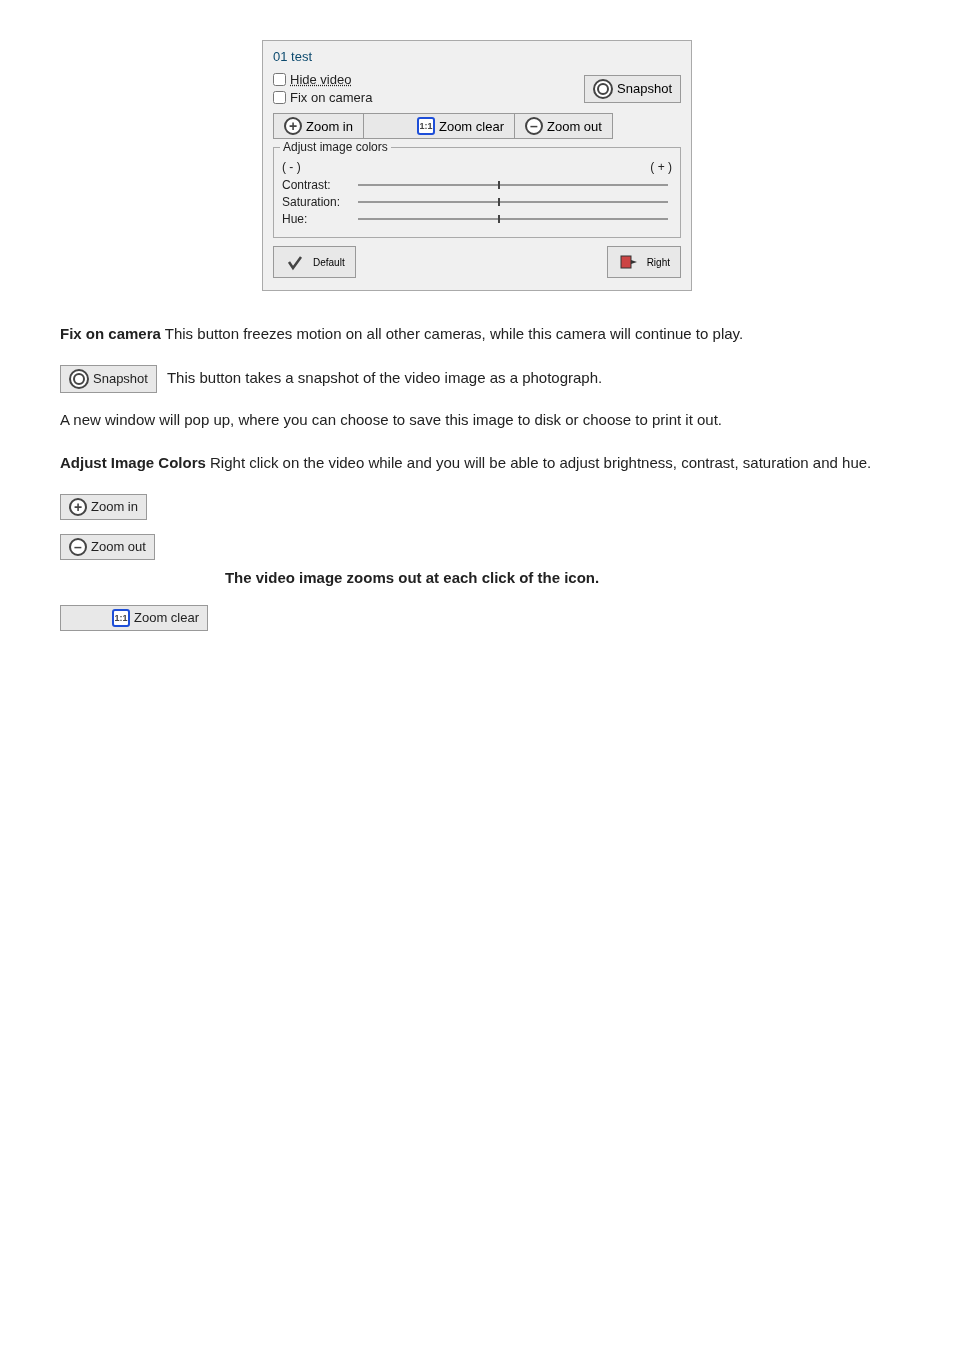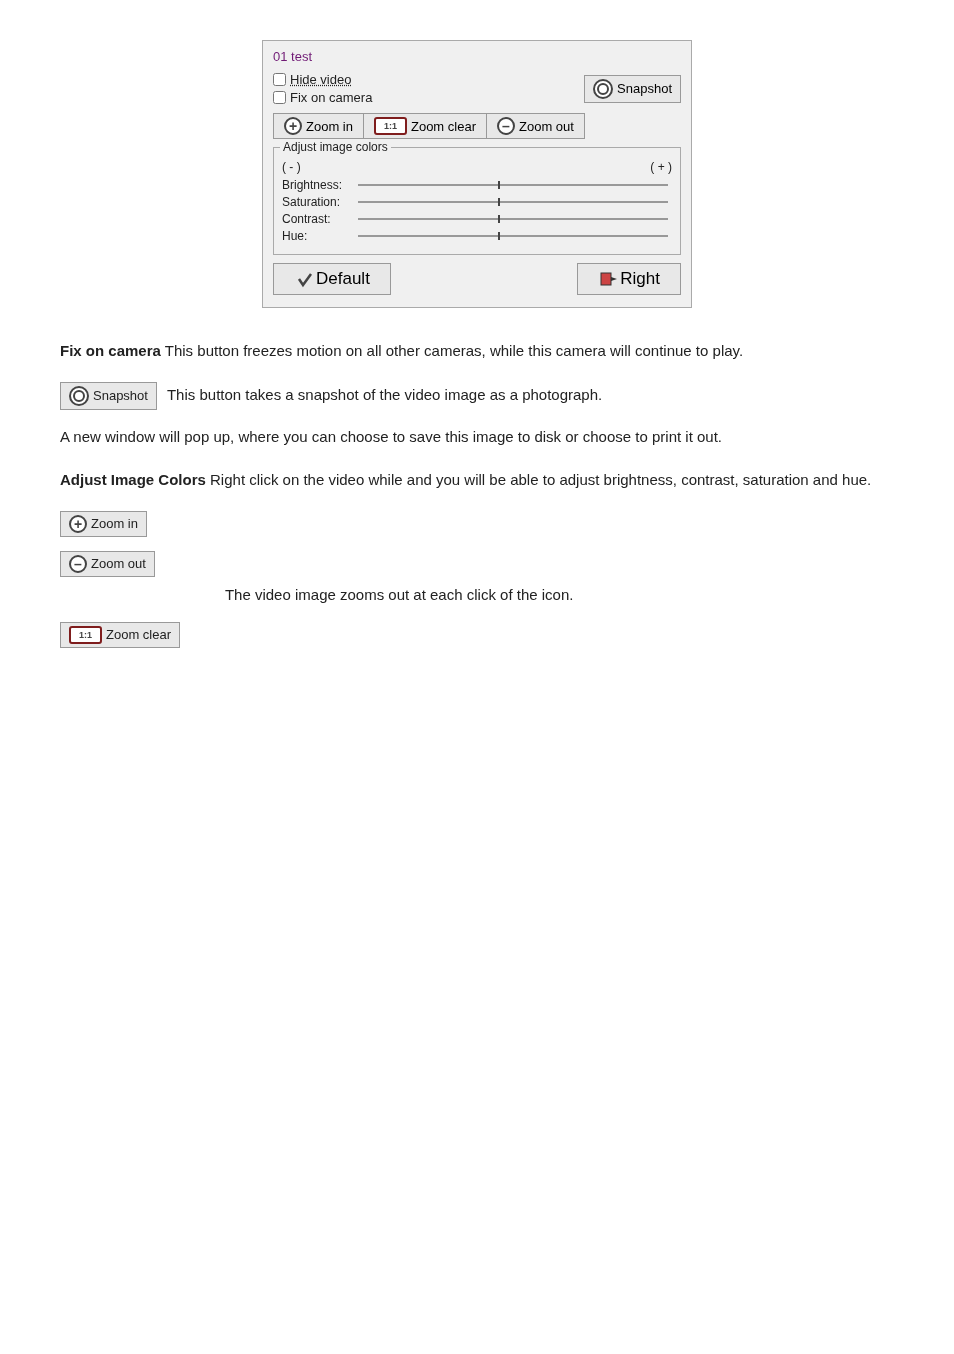--- a/index.html
+++ b/index.html
@@ -19,21 +19,21 @@
       background: #f0f0f0;
       width: 430px;
       margin: 0 auto 30px auto;
       padding: 8px 10px 12px 10px;
       font-size: 13px;
     }
     .panel-title {
       font-size: 13px;
       font-weight: normal;
       margin-bottom: 8px;
-      color: #701a75;
+      color: #0c4a6e;
     }
     .panel-row-space {
       display: flex;
       align-items: center;
       justify-content: space-between;
       margin-bottom: 4px;
     }
     .checkbox-label {
       display: flex;
       align-items: center;
@@ -128,26 +128,26 @@
     }
     .bottom-row {
       display: flex;
       justify-content: space-between;
       align-items: center;
       margin-top: 8px;
     }
     .action-btn {
       display: flex;
       align-items: center;
-      gap: 0;
+      gap: 7px;
       border: 1px solid #999;
       background: #e8e8e8;
-      padding: 4px 20px;
+      padding: 4px 10px;
       cursor: pointer;
-      font-size: 17px;
+      font-size: 10px;
     }
 
     
     .icon-snapshot {
       width: 20px;
       height: 20px;
       border: 2px solid #444;
       border-radius: 50%;
       display: inline-flex;
       align-items: center;
@@ -182,31 +182,32 @@
       border-radius: 50%;
       display: inline-flex;
       align-items: center;
       justify-content: center;
       font-size: 14px;
       font-weight: bold;
       color: #444;
       background: #fff;
     }
     .icon-zoom-clear {
-      width: 33px;
+      width: 18px;
       height: 18px;
-      border: 2px solid #7f1d1d;
+      border: 2px solid #1d4ed8;
       border-radius: 3px;
       display: inline-flex;
       align-items: center;
       justify-content: center;
       font-size: 9px;
       font-weight: bold;
       color: #444;
       background: #fff;
+      margin-left: 43px;
     }
     .icon-default {
       width: 22px;
       height: 22px;
       display: inline-flex;
       align-items: center;
       justify-content: center;
     }
     .icon-exit {
       width: 22px;
@@ -289,38 +290,32 @@
   </div>
 
   <div class="adjust-group">
     <span class="adjust-group-title">Adjust image colors</span>
     <div class="adjust-inner">
       <div class="adjust-header">
         <span>( - )</span>
         <span>( + )</span>
       </div>
       <div class="slider-row">
-        <span class="slider-label">Brightness:</span>
+        <span class="slider-label">Contrast:</span>
         <div class="slider-track">
           <div class="slider-thumb"></div>
         </div>
       </div>
       <div class="slider-row">
         <span class="slider-label">Saturation:</span>
         <div class="slider-track">
           <div class="slider-thumb"></div>
         </div>
       </div>
       <div class="slider-row">
-        <span class="slider-label">Contrast:</span>
-        <div class="slider-track">
-          <div class="slider-thumb"></div>
-        </div>
-      </div>
-      <div class="slider-row">
         <span class="slider-label">Hue:</span>
         <div class="slider-track">
           <div class="slider-thumb"></div>
         </div>
       </div>
     </div>
   </div>
 
   <div class="bottom-row">
     <button class="action-btn">
@@ -376,21 +371,21 @@
   </div>
 </div>
 
 <div class="feature-row">
   <div class="feature-icon-box">
     <span class="icon-zoom-out">–</span>
     <span>Zoom out</span>
   </div>
   <div class="feature-text">
     <br>
-    <span style="display:block; margin-top:6px; padding-left: 60px;">The video image zooms out at each click of the icon.</span>
+    <span style="display:block; margin-top:6px; padding-left: 60px; font-weight: bold;">The video image zooms out at each click of the icon.</span>
   </div>
 </div>
 
 <div class="feature-row">
   <div class="feature-icon-box">
     <span class="icon-zoom-clear">1:1</span>
     <span>Zoom clear</span>
   </div>
 </div>
 

